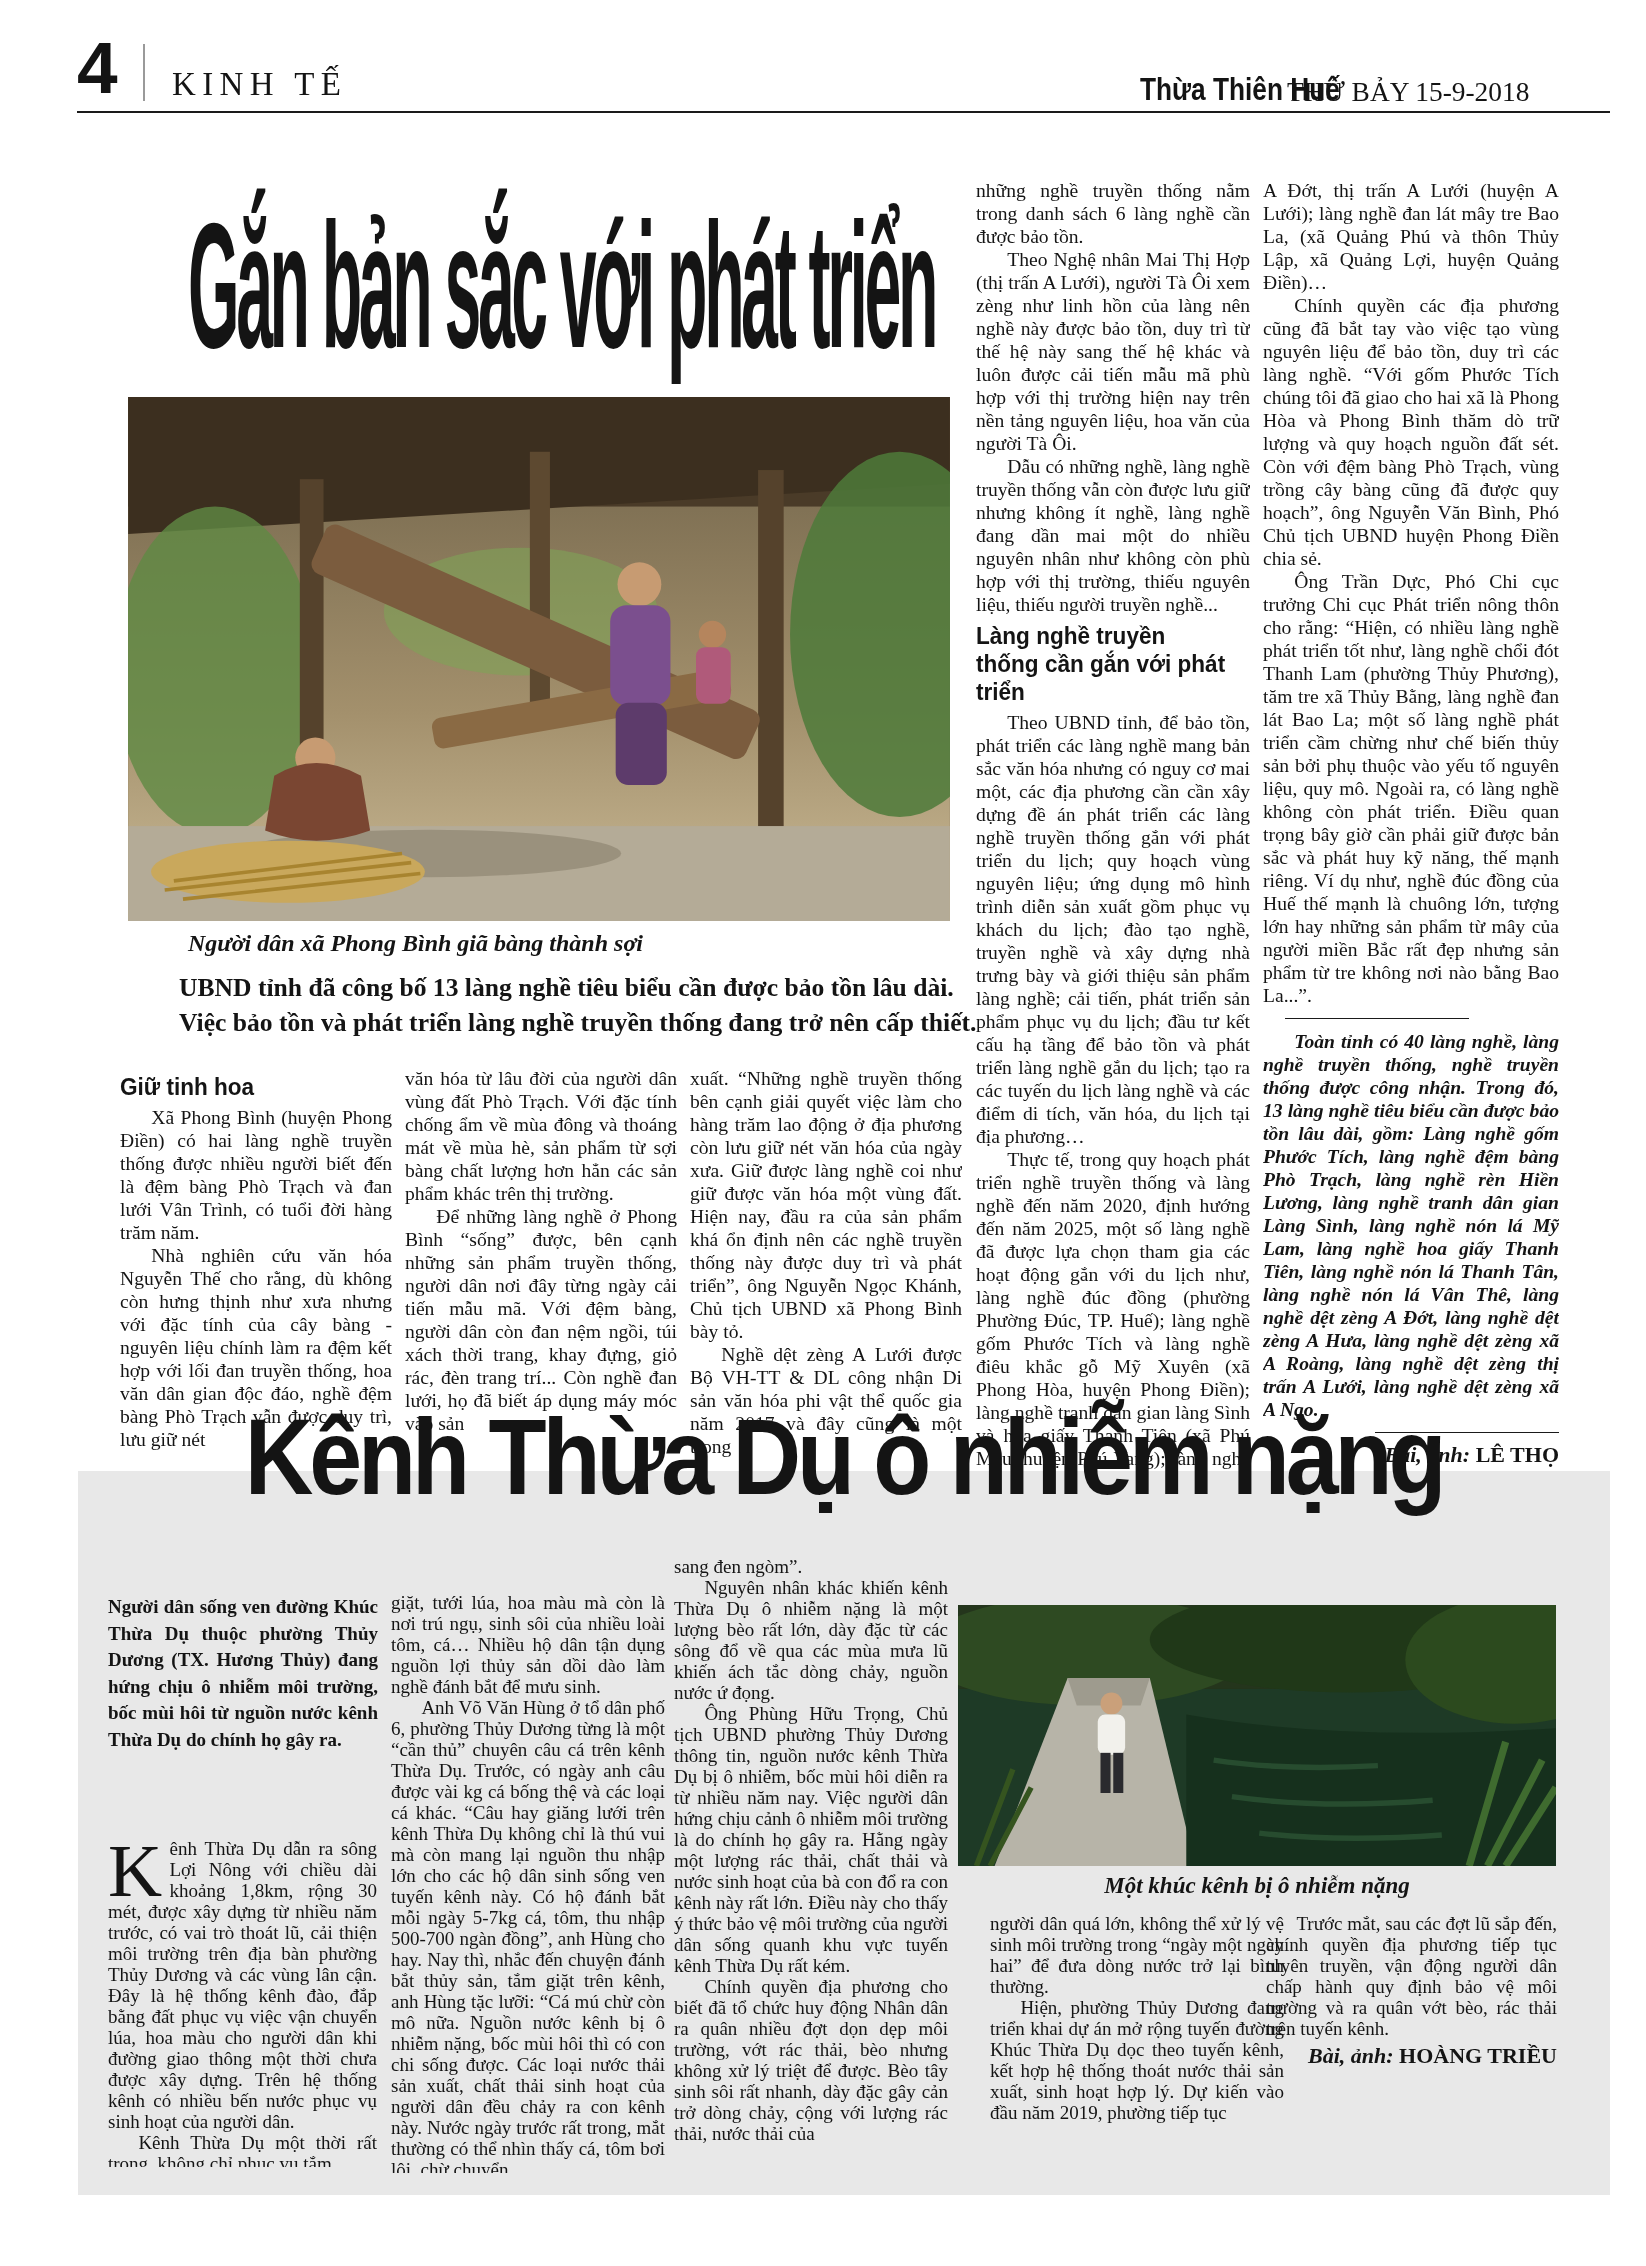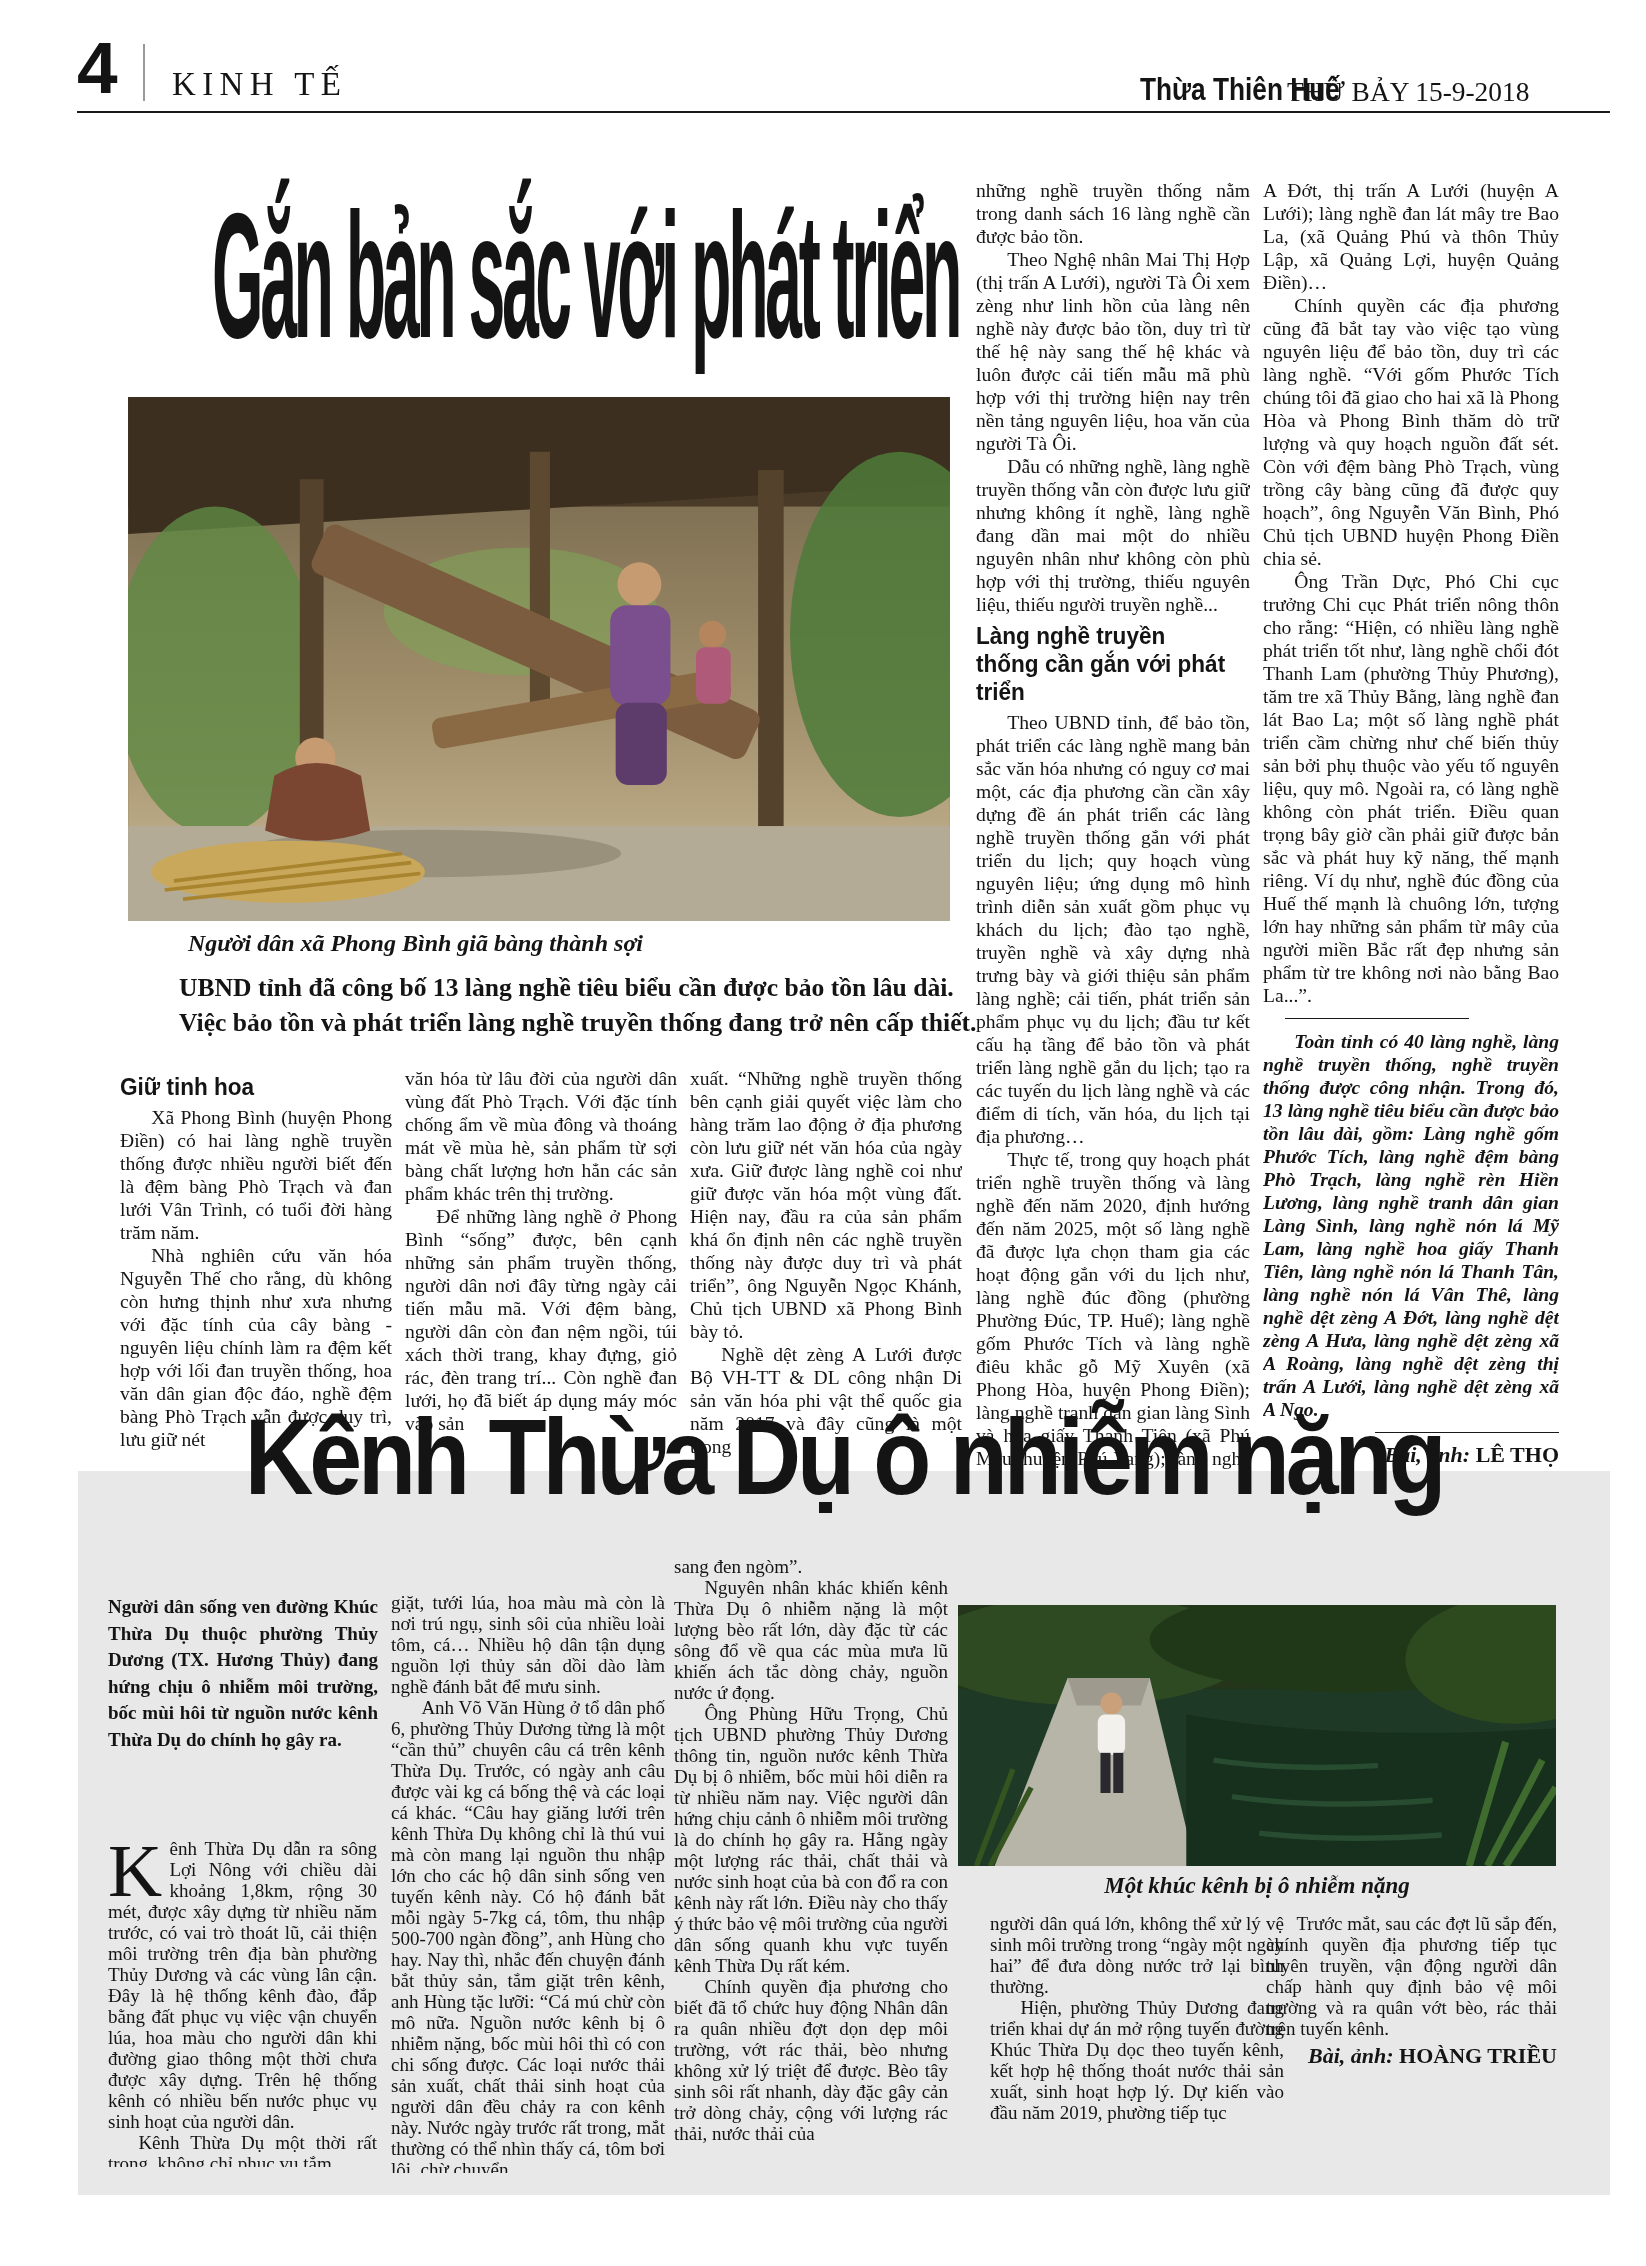--- a/index.html
+++ b/index.html
@@ -12,21 +12,21 @@
                font-size:73px;line-height:73px;}
   .header-divider{left:143px;top:44px;width:1.8px;height:57px;background:#9a9a9a;}
   .section-title{left:172px;top:66px;font-size:33px;letter-spacing:6.4px;}
   .paper-name{left:1140px;top:71px;font-family:"Liberation Sans",sans-serif;font-weight:bold;
               font-size:32px;transform:scaleX(.82);transform-origin:0 50%;white-space:nowrap;}
   .issue-date{left:1287px;top:77px;font-size:27.4px;white-space:nowrap;}
   .header-rule{left:77px;top:111px;width:1533px;height:1.8px;background:#1a1a1a;}
 
   
   .kicker{left:196px;top:170px;font-weight:bold;font-size:31px;}
-  .headline1-wrap{left:188px;top:184px;width:868px;height:206px;overflow:visible;margin-left:24px;}
+  .headline1-wrap{left:188px;top:194px;width:868px;height:206px;overflow:visible;}
   .headline1{display:inline-block;font-family:"Liberation Sans",sans-serif;font-weight:bold;
              font-size:179px;line-height:183px;letter-spacing:-9.1px;white-space:nowrap;
              transform:scaleX(.37);transform-origin:0 0;}
   .photo1{left:128px;top:397px;width:822px;height:524px;overflow:hidden;background:#8a7a5e;}
   .caption{font-weight:bold;font-style:italic;font-size:24px;}
   .caption1{left:188px;top:930px;width:786px;}
   .standfirst{left:179px;top:970px;width:827px;font-weight:bold;font-size:25.6px;line-height:35px;}
 
   .col{position:absolute;overflow:hidden;text-align:justify;}
   .a1 .para,.a1 .summary{font-size:19.6px;line-height:23px;}
@@ -138,21 +138,21 @@
   <div class="col a1 a1-c1">
       <div class="col-subhead">Giữ tinh hoa</div>
       <p class="para">Xã Phong Bình (huyện Phong Điền) có hai làng nghề truyền thống được nhiều người biết đến là đệm bàng Phò Trạch và đan lưới Vân Trình, có tuổi đời hàng trăm năm.</p>
       <p class="para">Nhà nghiên cứu văn hóa Nguyễn Thế cho rằng, dù không còn hưng thịnh như xưa nhưng với đặc tính của cây bàng - nguyên liệu chính làm ra đệm kết hợp với lối đan truyền thống, hoa văn dân gian độc đáo, nghề đệm bàng Phò Trạch vẫn được duy trì, lưu giữ nét</p>
     </div>
   <div class="col a1 a1-c3">
       <p class="para noind">xuất. “Những nghề truyền thống bên cạnh giải quyết việc làm cho hàng trăm lao động ở địa phương còn lưu giữ nét văn hóa của ngày xưa. Giữ được làng nghề coi như giữ được văn hóa một vùng đất. Hiện nay, đầu ra của sản phẩm khá ổn định nên các nghề truyền thống này được duy trì và phát triển”, ông Nguyễn Ngọc Khánh, Chủ tịch UBND xã Phong Bình bày tỏ.</p>
       <p class="para">Nghề dệt zèng A Lưới được Bộ VH-TT &amp; DL công nhận Di sản văn hóa phi vật thể quốc gia năm 2017 và đây cũng là một trong</p>
     </div>
   <div class="col a1 a1-c4">
-      <p class="para noind">những nghề truyền thống nằm trong danh sách 16 làng nghề cần được bảo tồn.</p>
+      <p class="para noind">những nghề truyền thống nằm trong danh sách 6 làng nghề cần được bảo tồn.</p>
       <p class="para">Theo Nghệ nhân Mai Thị Hợp (thị trấn A Lưới), người Tà Ôi xem zèng như linh hồn của làng nên nghề này được bảo tồn, duy trì từ thế hệ này sang thế hệ khác và luôn được cải tiến mẫu mã phù hợp với thị trường hiện nay trên nền tảng nguyên liệu, hoa văn của người Tà Ôi.</p>
       <p class="para">Dẫu có những nghề, làng nghề truyền thống vẫn còn được lưu giữ nhưng không ít nghề, làng nghề đang dần mai một do nhiều nguyên nhân như không còn phù hợp với thị trường, thiếu nguyên liệu, thiếu người truyền nghề...</p>
       <div class="col-subhead">Làng nghề truyền thống cần gắn với phát triển</div>
       <p class="para">Theo UBND tỉnh, để bảo tồn, phát triển các làng nghề mang bản sắc văn hóa nhưng có nguy cơ mai một, các địa phương cần cần xây dựng đề án phát triển các làng nghề truyền thống gắn với phát triển du lịch; quy hoạch vùng nguyên liệu; ứng dụng mô hình trình diễn sản xuất gồm phục vụ khách du lịch; đào tạo nghề, truyền nghề và xây dựng nhà trưng bày và giới thiệu sản phẩm làng nghề; cải tiến, phát triển sản phẩm phục vụ du lịch; đầu tư kết cấu hạ tầng để bảo tồn và phát triển làng nghề gắn du lịch; tạo ra các tuyến du lịch làng nghề và các điểm di tích, văn hóa, du lịch tại địa phương…</p>
       <p class="para">Thực tế, trong quy hoạch phát triển nghề truyền thống và làng nghề đến năm 2020, định hướng đến năm 2025, một số làng nghề đã được lựa chọn tham gia các hoạt động gắn với du lịch như, làng nghề đúc đồng (phường Phường Đúc, TP. Huế); làng nghề gốm Phước Tích và làng nghề điêu khắc gỗ Mỹ Xuyên (xã Phong Hòa, huyện Phong Điền); làng nghề tranh dân gian làng Sình và hoa giấy Thanh Tiên (xã Phú Mậu, huyện Phú Vang); làng nghề dệt zèng tại các xã A Roàng,</p>
     </div>
   <div class="col a1 a1-c5">
       <p class="para noind">A Đớt, thị trấn A Lưới (huyện A Lưới); làng nghề đan lát mây tre Bao La, (xã Quảng Phú và thôn Thủy Lập, xã Quảng Lợi, huyện Quảng Điền)…</p>
       <p class="para">Chính quyền các địa phương cũng đã bắt tay vào việc tạo vùng nguyên liệu để bảo tồn, duy trì các làng nghề. “Với gốm Phước Tích chúng tôi đã giao cho hai xã là Phong Hòa và Phong Bình thăm dò trữ lượng và quy hoạch nguồn đất sét. Còn với đệm bàng Phò Trạch, vùng trồng cây bàng cũng đã được quy hoạch”, ông Nguyễn Văn Bình, Phó Chủ tịch UBND huyện Phong Điền chia sẻ.</p>
       <p class="para">Ông Trần Dực, Phó Chi cục trưởng Chi cục Phát triển nông thôn cho rằng: “Hiện, có nhiều làng nghề phát triển tốt như, làng nghề chổi đót Thanh Lam (phường Thủy Phương), tăm tre xã Thủy Bằng, làng nghề đan lát Bao La; một số làng nghề phát triển cầm chừng như chế biến thủy sản bởi phụ thuộc vào yếu tố nguyên liệu, quy mô. Ngoài ra, có làng nghề không còn phát triển. Điều quan trọng bây giờ cần phải giữ được bản sắc và phát huy kỹ năng, thế mạnh riêng. Ví dụ như, nghề đúc đồng của Huế thế mạnh là chuông lớn, tượng lớn hay những sản phẩm từ mây của người miền Bắc rất đẹp nhưng sản phẩm từ tre không nơi nào bằng Bao La...”.</p>

